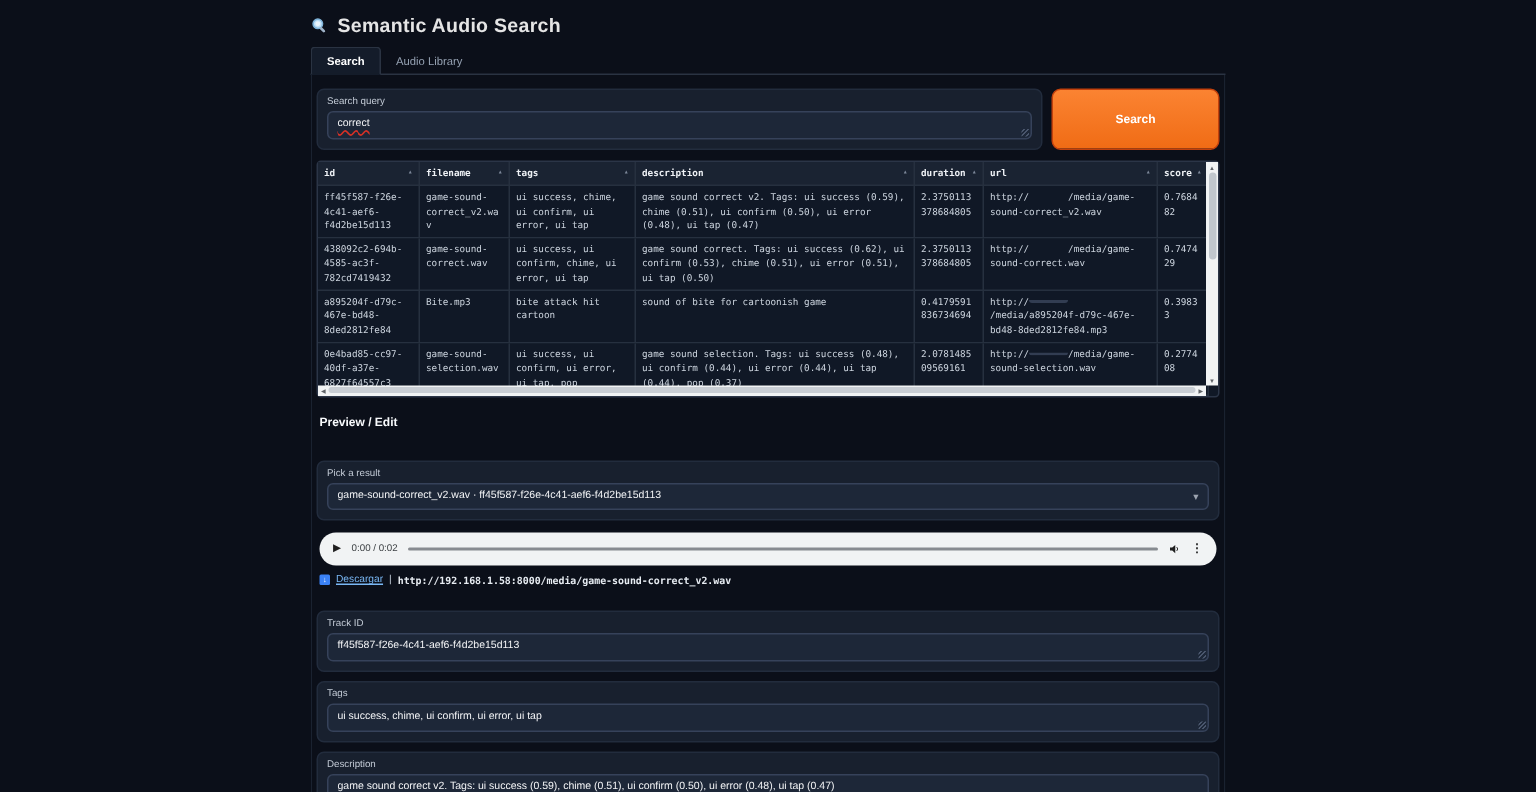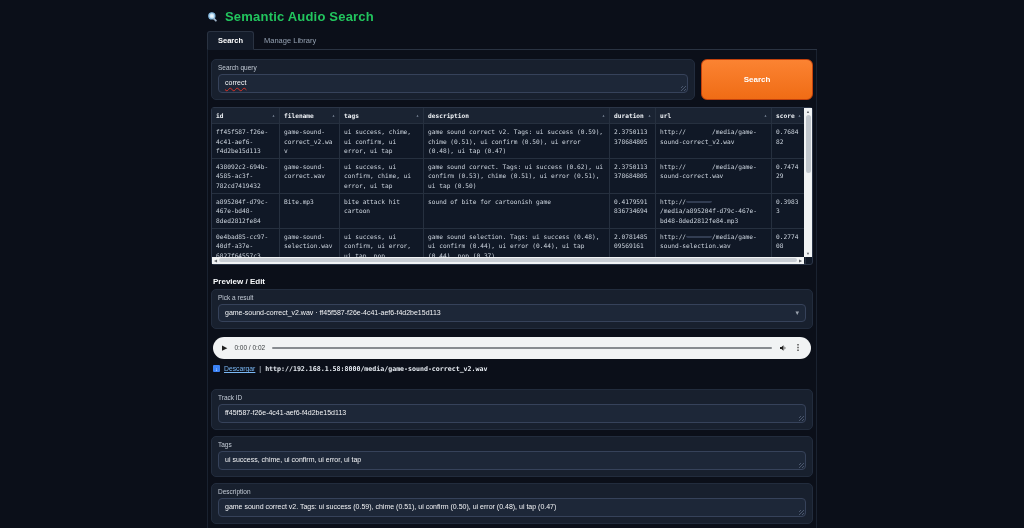--- a/index.html
+++ b/index.html
@@ -1,21 +1,21 @@
 <!DOCTYPE html>
 <html><head>
 <meta charset="utf-8">
 <style>
   html,body{margin:0;padding:0;width:1024px;height:528px;overflow:hidden;
     background:#0b0f19;font-family:"Liberation Sans",sans-serif;color:#e5e7eb;
     -webkit-font-smoothing:antialiased;}
   .page{width:610px;margin:0 auto;padding-top:5px;}
   
   .app-header{display:flex;align-items:center;gap:6px;padding:4px 0 7px 0;}
-  .app-title{font-size:13px;font-weight:bold;color:#22c55e;letter-spacing:.2px;}
+  .app-title{font-size:13px;font-weight:bold;color:#e5e5e5;letter-spacing:.2px;}
   
   .tabs{display:flex;border-bottom:1px solid #2a3342;align-items:flex-end;}
   .tab{font-size:7.5px;padding:4px 10px 4px 10px;color:#94a0b1;cursor:pointer;}
   .tab.selected{color:#ffffff;font-weight:bold;background:#141c2a;
     border:1px solid #2a3342;border-bottom:1px solid #141c2a;border-radius:3px 3px 0 0;margin-bottom:-1px;}
   .tab-panel{border:1px solid #1a2230;border-top:none;border-radius:0 0 4px 4px;padding:5px 3px 8px 3px;}
   
   .group{background:#18202e;border:1px solid #222c3d;border-radius:5px;padding:4px 6px 6px 6px;}
   .field-label{font-size:6.5px;color:#c3cbd6;margin-bottom:3px;}
   .text-input{background:#1d2738;border:1px solid #36425a;border-radius:4px;
@@ -46,21 +46,21 @@
   .vscroll{position:absolute;top:0;right:0;bottom:7px;width:8px;background:#f1f3f4;
     display:flex;flex-direction:column;align-items:center;justify-content:space-between;
     font-size:4px;color:#5f6368;padding:1px 0;cursor:pointer;}
   .vthumb{width:5px;flex:0 0 58px;background:#c1c7cd;border-radius:3px;margin-top:1px;}
   .vfill{flex:1;}
   .hscroll{position:absolute;left:0;right:8px;bottom:0;height:7px;background:#f1f3f4;
     display:flex;align-items:center;justify-content:space-between;font-size:4px;color:#5f6368;
     padding:0 2px;cursor:pointer;}
   .hthumb{height:4px;flex:1;margin:0 2px;background:#c9ced4;border-radius:2px;}
   
-  .section-heading{font-size:8px;font-weight:bold;color:#f8fafc;margin:12px 2px 3px 2px;}
+  .section-heading{font-size:8px;font-weight:bold;color:#f8fafc;margin:12px 2px 21px 2px;}
   .dropdown{background:#1d2738;border:1px solid #36425a;border-radius:4px;padding:4px 6px;
     font-size:7px;color:#f3f4f6;display:flex;justify-content:space-between;align-items:center;cursor:pointer;}
   .caret{color:#9ca3af;font-size:7px;}
   
   .audio{height:22px;background:#f1f3f4;border-radius:11px;display:flex;align-items:center;
     gap:7px;padding:0 9px;margin:8px 2px 0 2px;}
   .play{color:#1f1f1f;font-size:7px;cursor:pointer;line-height:1;}
   .audio-time{font-size:6.5px;color:#3c4043;white-space:nowrap;}
   .audio-track{flex:1;height:2px;background:#878b90;border-radius:1px;cursor:pointer;}
   .kebab{color:#1f1f1f;font-size:8px;font-weight:bold;cursor:pointer;line-height:1;}
@@ -90,21 +90,21 @@
         <circle cx="6.5" cy="6.5" r="4.2" fill="#bfe0f7" stroke="#7fb3d9" stroke-width="1.4"></circle>
         <circle cx="6.5" cy="6.5" r="2.2" fill="#eaf5fd"></circle>
         <rect x="9.6" y="9.0" width="5.5" height="2.4" rx="1.1" transform="rotate(45 9.6 9.0)" fill="#9fb3c8"></rect>
       </svg>
     </span>
     <span class="app-title">Semantic Audio Search</span>
   </div>
 
   <div class="tabs">
     <div class="tab selected">Search</div>
-    <div class="tab">Manage Library</div>
+    <div class="tab">Audio Library</div>
   </div>
 
   <div class="tab-panel">
 
     <div class="search-row">
       <div class="group search-group">
         <div class="field-label">Search query</div>
         <div class="text-input"><span class="wavy">correct</span></div>
       </div>
       <div class="btn-primary">Search</div>

